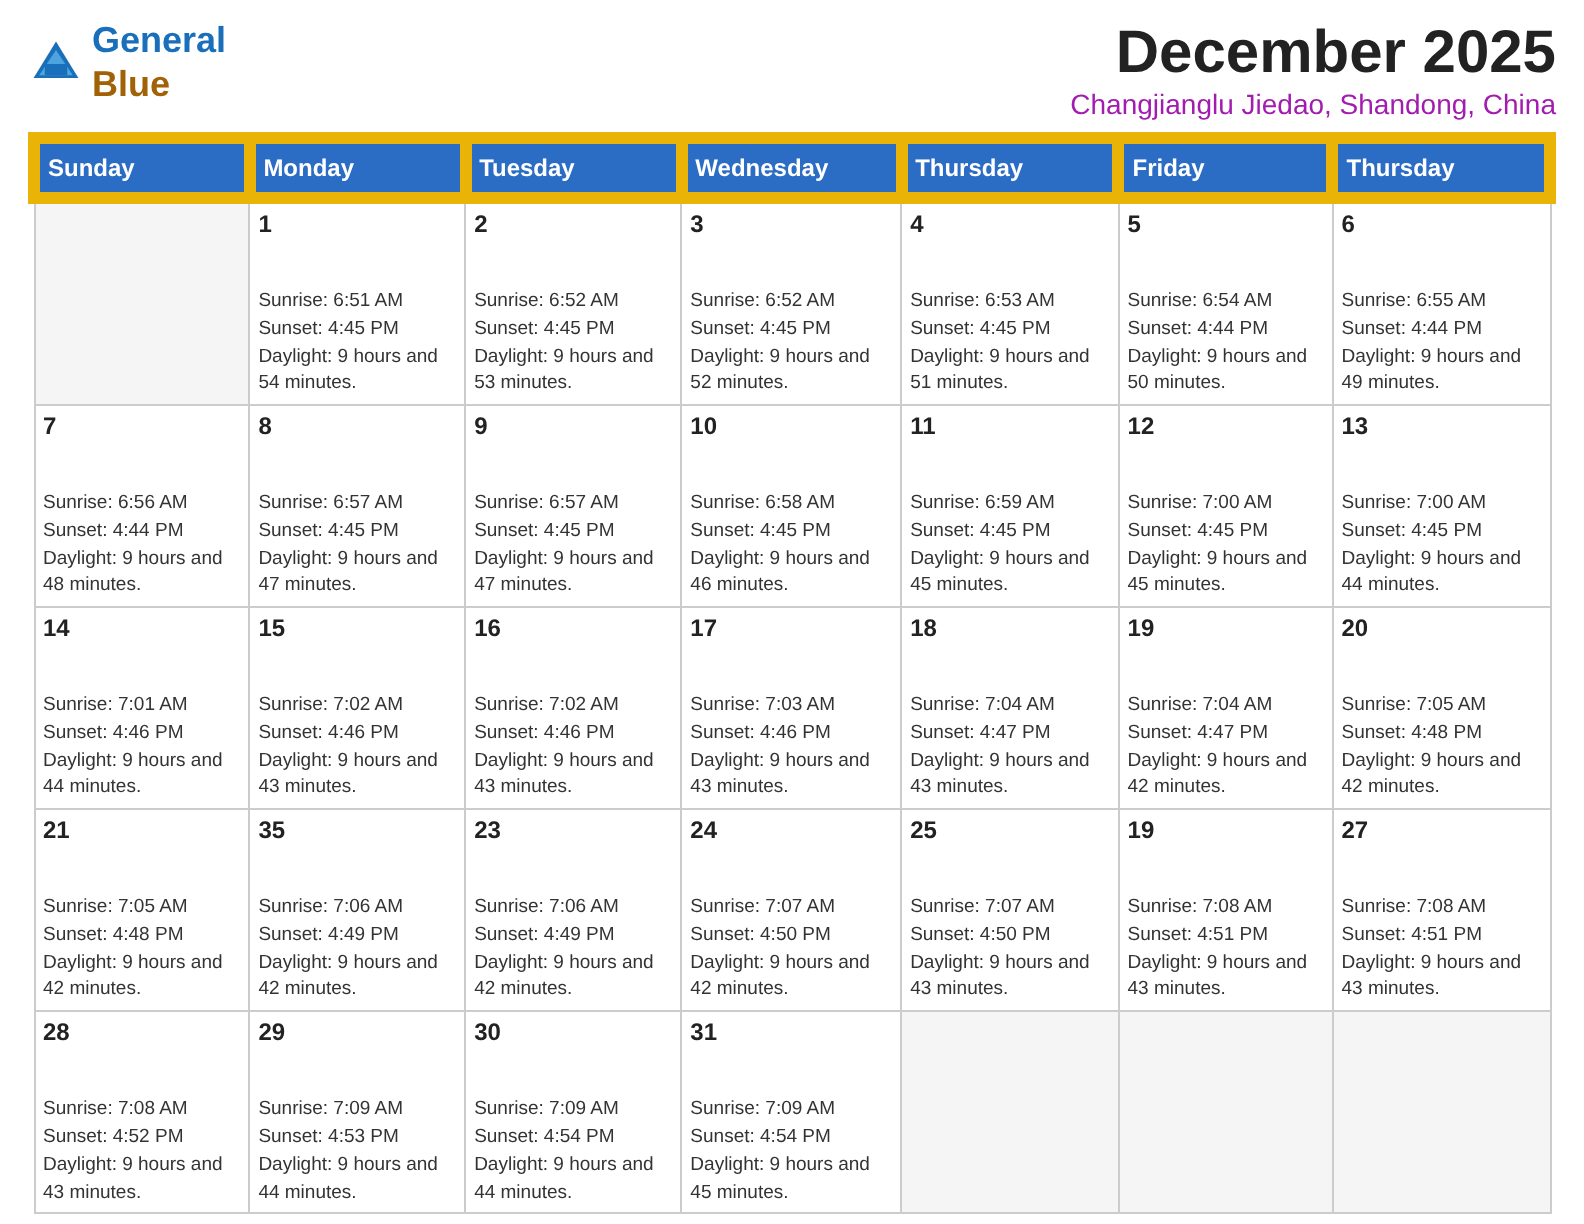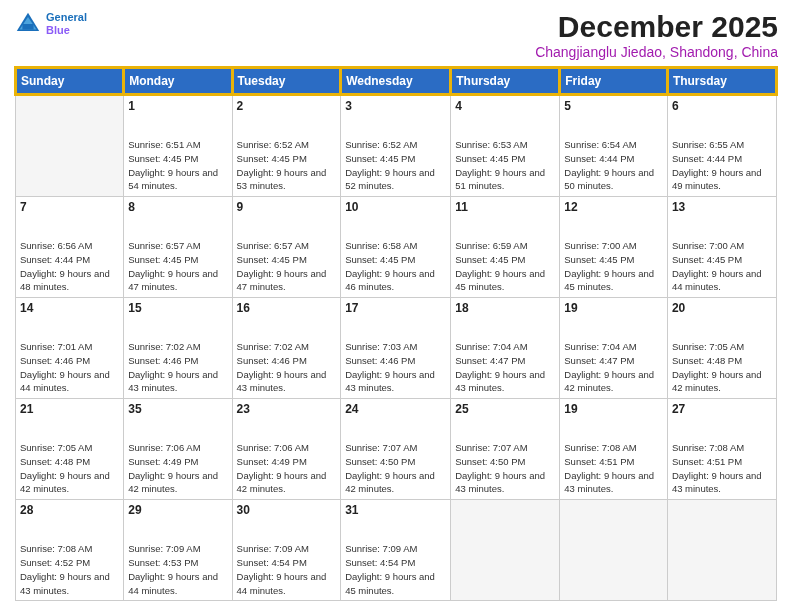--- a/index.html
+++ b/index.html
@@ -19,21 +19,21 @@
       align-items: flex-start;
       justify-content: space-between;
       margin-bottom: 4px;
     }
     .logo {
       display: flex;
       align-items: center;
       gap: 4px;
     }
     .logo-text {
-      font-size: 11px;
+      font-size: 18px;
       font-weight: bold;
       color: #333;
       line-height: 1.2;
     }
     .logo-text span {
       color: #1a6fbb;
     }
     .logo-icon {
       width: 28px;
       height: 28px;
@@ -58,21 +58,21 @@
       border-collapse: collapse;
       margin-top: 6px;
     }
     .calendar th {
       background: #2b6cc4;
       color: #fff;
       font-size: 12px;
       font-weight: bold;
       padding: 5px 4px;
       text-align: left;
-      border: 3px solid #eab308;
+      border: 6px solid #eab308;
     }
     .calendar td {
       border: 1px solid #ccc;
       vertical-align: top;
       padding: 3px 4px;
       width: 113px;
       height: 88px;
       background: #fff;
     }
     .calendar td.empty {
@@ -97,21 +97,21 @@
 <div class="container">
   <div class="header-row">
     <div class="logo">
       <svg class="logo-icon" viewBox="0 0 40 40">
         <polygon points="20,4 36,30 4,30" fill="#1a6fbb"></polygon>
         <polygon points="20,10 32,28 8,28" fill="#4ca3dd"></polygon>
         <rect x="12" y="20" width="16" height="8" fill="#1a6fbb"></rect>
       </svg>
       <div class="logo-text">
         <div><span>General</span></div>
-        <div><span style="color:#8b5cf6">Blue</span></div>
+        <div><span style="color:#a16207">Blue</span></div>
       </div>
     </div>
     <div class="title-block">
       <div class="month-title">December 2025</div>
       <div class="subtitle">Changjianglu Jiedao, Shandong, China</div>
     </div>
   </div>
 
   <table class="calendar">
     <thead>

